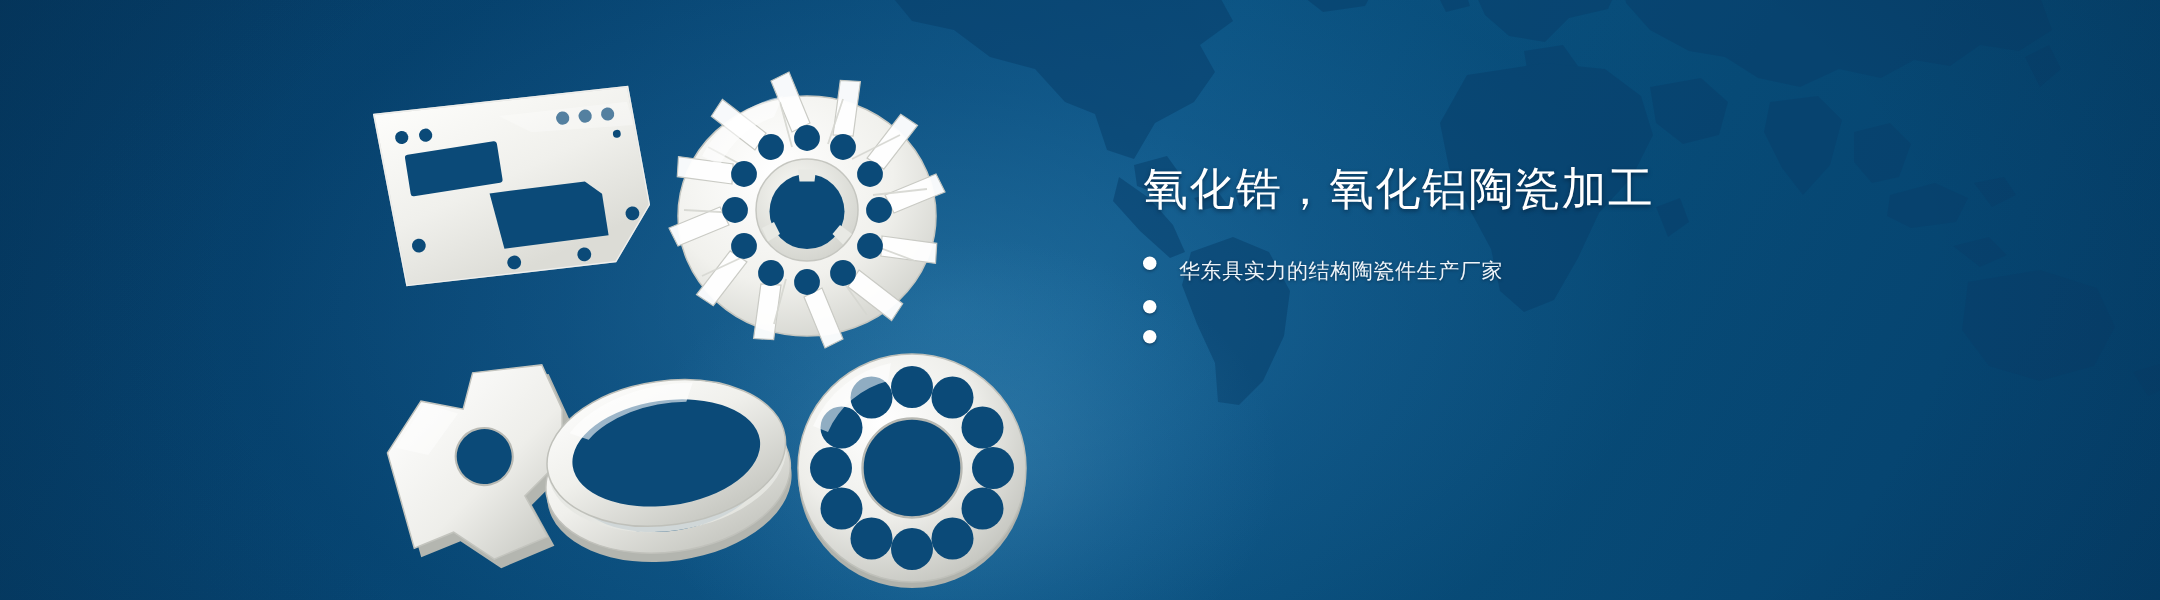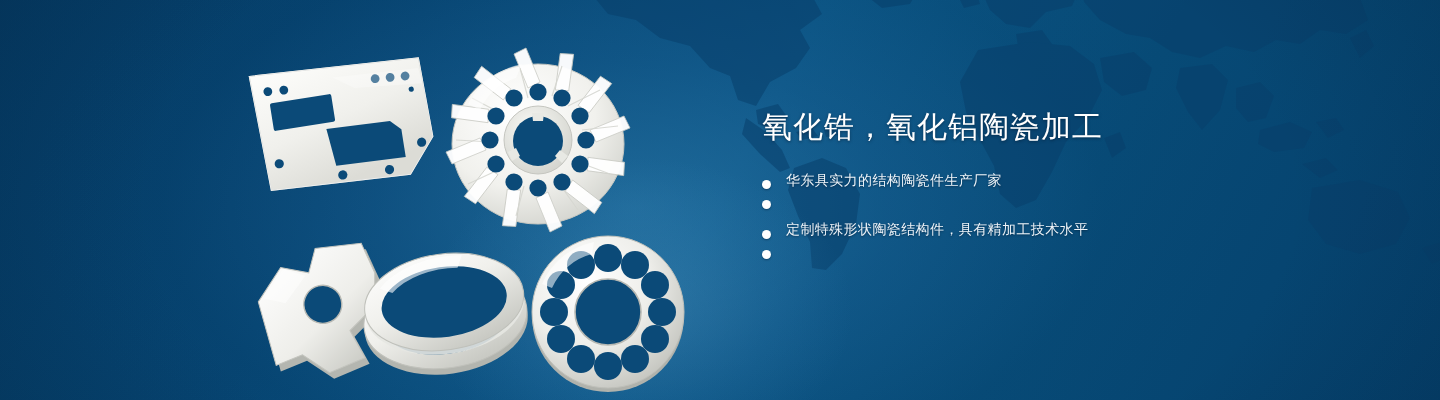--- a/index.html
+++ b/index.html
@@ -93,21 +93,21 @@
     text-shadow: 0 1px 3px rgba(0,20,40,0.55);
     white-space: nowrap;
   }
   .bullets {
     list-style: none;
     margin: 0;
     padding: 0;
   }
   .bullet {
     display: flex;
-    align-items: flex-end;
+    align-items: flex-start;
     margin-bottom: 11px;
   }
   .bullet-dot {
     width: 9px;
     height: 9px;
     border-radius: 50%;
     background: #ffffff;
     flex: 0 0 auto;
     margin-right: 15px;
     box-shadow: 0 1px 2px rgba(0,20,40,0.4);
@@ -386,21 +386,17 @@
     <ul class="bullets">
       <li class="bullet">
         <span class="bullet-dot"></span>
         <span class="bullet-text">华东具实力的结构陶瓷件生产厂家</span>
       </li>
       <li class="bullet">
         <span class="bullet-dot"></span>
       </li>
       <li class="bullet">
         <span class="bullet-dot"></span>
-        <span class="bullet-text">定制特殊形状陶瓷结构件，具有精加工技术水平</span>
-      </li>
-      <li class="bullet">
-        <span class="bullet-dot"></span>
       </li>
     </ul>
   </div>
 
 </div>
 
 </body></html>

